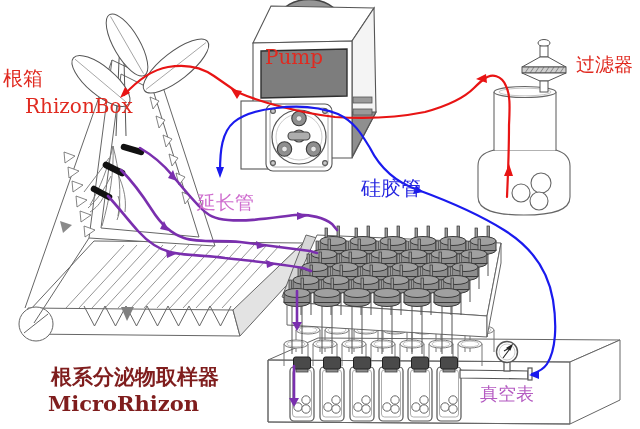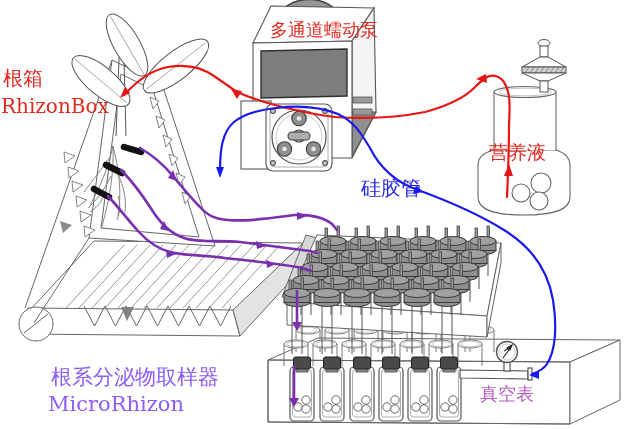--- a/index.html
+++ b/index.html
@@ -4,21 +4,21 @@
 <style>
   html,body{margin:0;padding:0;background:#fff;}
   .stage{position:relative;width:640px;height:429px;background:#ffffff;overflow:hidden;
          font-family:"DejaVu Serif","Liberation Serif",serif;}
   .stage svg{position:absolute;left:0;top:0;}
   .lbl{position:absolute;white-space:nowrap;line-height:1.05;letter-spacing:0px;}
   .lbl-red{color:#e02a20;}
   .lbl-blue{color:#2525e0;}
   .lbl-magenta{color:#cf6ecf;}
   .lbl-purple{color:#b55cc2;}
-  .lbl-deeppurple{color:#8b5cf6;}
+  .lbl-deeppurple{color:#7f1d1d;font-weight:bold;}
   .fs18{font-size:18px;} .fs19{font-size:19px;} .fs20{font-size:20px;} .fs21{font-size:21px;}
 </style>
 </head>
 <body>
 
 <div class="stage">
 <svg width="640" height="429" viewBox="0 0 640 429">
 
   <g stroke="#666" fill="none" stroke-width="1">
     <polygon points="30,310 233,312 303,243 94,241" fill="#ffffff"></polygon>
@@ -632,20 +632,21 @@
       <polygon points="266,246 256,241 257,249"></polygon>
       <polygon points="176,254 166,250 167,258"></polygon>
       <polygon points="276,264 266,260 267,268"></polygon>
       <polygon points="297,331 292,322 302,322"></polygon>
       <polygon points="294,407 289,398 299,398"></polygon>
     </g>
   </g>
 </svg>
 
   <span class="lbl lbl-red fs20" style="left:3px;top:68px;">根箱</span>
-  <span class="lbl lbl-red fs20" style="left:1px;top:96px;">RhizonBox</span>
-  <span class="lbl lbl-red fs18" style="left:270px;top:21px;">多通道蠕动泵</span>
-  <span class="lbl lbl-red fs19" style="left:489px;top:143px;">营养液</span>
+  <span class="lbl lbl-red fs20" style="left:1px;top:96px;padding-left:24px;">RhizonBox</span>
+  <span class="lbl lbl-red fs20" style="left:265px;top:47px;">Pump</span>
+  <span class="lbl lbl-red fs19" style="left:576px;top:55px;">过滤器</span>
   <span class="lbl lbl-blue fs20" style="left:361px;top:170px;margin-top:8px;">硅胶管</span>
+  <span class="lbl lbl-magenta fs19" style="left:197px;top:193px;">延长管</span>
   <span class="lbl lbl-purple fs18" style="left:480px;top:385px;">真空表</span>
   <span class="lbl lbl-deeppurple fs21" style="left:51px;top:366px;">根系分泌物取样器</span>
   <span class="lbl lbl-deeppurple fs21" style="left:48px;top:393px;">MicroRhizon</span>
 </div>
 
 </body></html>

